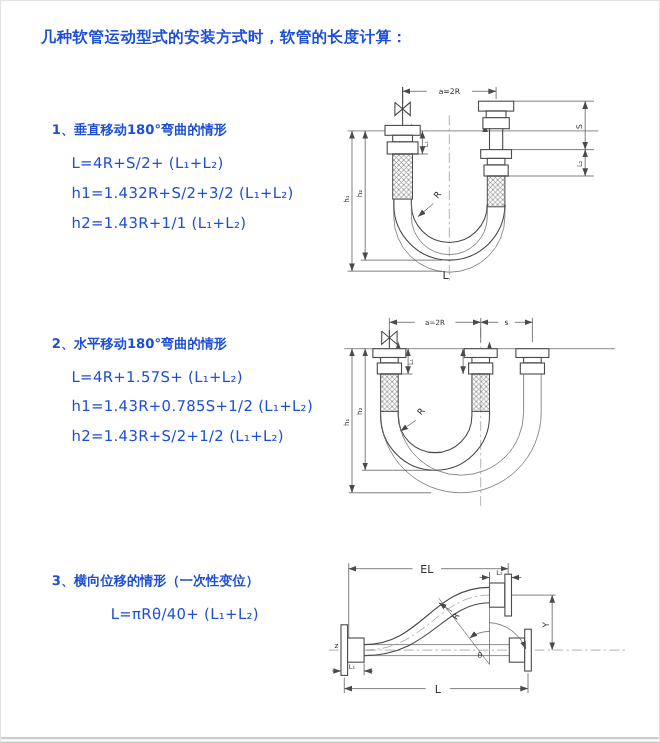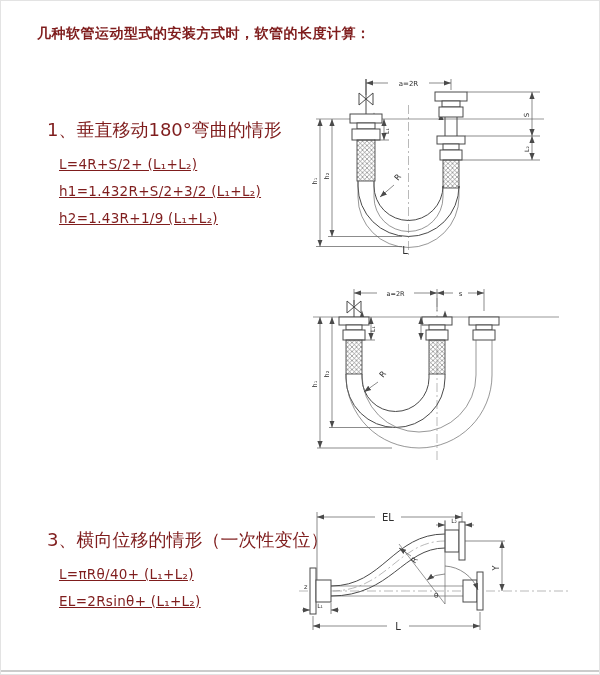--- a/index.html
+++ b/index.html
@@ -1,30 +1,30 @@
 <!DOCTYPE html>
 <html><head>
 <meta charset="utf-8">
 <style>
   html,body{margin:0;padding:0;background:#888;}
   .page{
     position:relative;width:600px;height:675px;background:#ffffff;
     font-family:"DejaVu Sans","Liberation Sans",sans-serif;
-    color:#7f1d1d;overflow:hidden;border:1px solid #e3e3e3;box-sizing:border-box;
+    color:#1d4ed8;overflow:hidden;border:1px solid #e3e3e3;box-sizing:border-box;
   }
   .page-title{
     position:absolute;left:36px;top:24px;font-size:14px;font-weight:bold;
     letter-spacing:0.5px;white-space:nowrap;
   }
   .section{position:absolute;left:46px;}
-  .sec-heading{font-size:18px;font-weight:normal;margin:8px 0 9px 0;white-space:nowrap;}
-  .formula{font-size:13.5px;line-height:27px;margin:0 0 0 12px;letter-spacing:0.3px;white-space:nowrap;text-decoration:underline;}
+  .sec-heading{font-size:12px;font-weight:bold;margin:0 0 9px 0;white-space:nowrap;}
+  .formula{font-size:13.5px;line-height:27px;margin:0 0 0 18px;letter-spacing:0.3px;white-space:nowrap;}
   #sec1{top:109px;}
   #sec2{top:303px;}
-  #sec3{top:519px;}
+  #sec3{top:519px;text-align:right;}
   svg.diag{position:absolute;}
   svg .ln{stroke:#4a4a4a;stroke-width:1;fill:none;}
   svg .tn{stroke:#6a6a6a;stroke-width:0.7;fill:none;}
   svg .dm{stroke:#5a5a5a;stroke-width:0.7;fill:none;}
   svg .cl{stroke:#8a8a8a;stroke-width:0.6;fill:none;stroke-dasharray:9 3 2 3;}
   svg .fl{fill:#ffffff;stroke:#4a4a4a;stroke-width:1;}
   svg .br{stroke:#4a4a4a;stroke-width:0.9;}
   svg text{fill:#2f2f2f;font-family:"DejaVu Sans","Liberation Sans",sans-serif;}
   .page-bottom-edge{position:absolute;left:0;right:0;bottom:2px;height:2px;background:#cccccc;}
 </style>
@@ -32,28 +32,33 @@
 <body>
 
 <div class="page">
 
   <div class="page-title">几种软管运动型式的安装方式时，软管的长度计算：</div>
 
   <div class="section" id="sec1">
     <p class="sec-heading">1、垂直移动180°弯曲的情形</p>
     <p class="formula">L=4R+S/2+ (L₁+L₂)</p>
     <p class="formula">h1=1.432R+S/2+3/2 (L₁+L₂)</p>
-    <p class="formula">h2=1.43R+1/9 (L₁+L₂)</p>
+    <p class="formula">h2=1.43R+1/1 (L₁+L₂)</p>
   </div>
 
+  <div class="section" id="sec2">
+    <p class="sec-heading">2、水平移动180°弯曲的情形</p>
+    <p class="formula">L=4R+1.57S+ (L₁+L₂)</p>
+    <p class="formula">h1=1.43R+0.785S+1/2 (L₁+L₂)</p>
+    <p class="formula">h2=1.43R+S/2+1/2 (L₁+L₂)</p>
+  </div>
 
   <div class="section" id="sec3">
     <p class="sec-heading">3、横向位移的情形（一次性变位）</p>
     <p class="formula">L=πRθ/40+ (L₁+L₂)</p>
-    <p class="formula">EL=2Rsinθ+ (L₁+L₂)</p>
   </div>
 
   <svg class="diag" style="left:303px;top:68px" width="262" height="188" viewBox="0 0 262 188">
     <defs>
       <marker id="ar1" markerWidth="8" markerHeight="8" refX="7" refY="4" orient="auto-start-reverse" markerUnits="userSpaceOnUse">
         <path d="M0,1.4 L7,4 L0,6.6 Z" fill="#4a4a4a"></path>
       </marker>
       <pattern id="br1" width="4.5" height="4.5" patternUnits="userSpaceOnUse">
         <path d="M0,0 L4.5,4.5 M4.5,0 L0,4.5" stroke="#6f6f6f" stroke-width="0.6"></path>
       </pattern>

